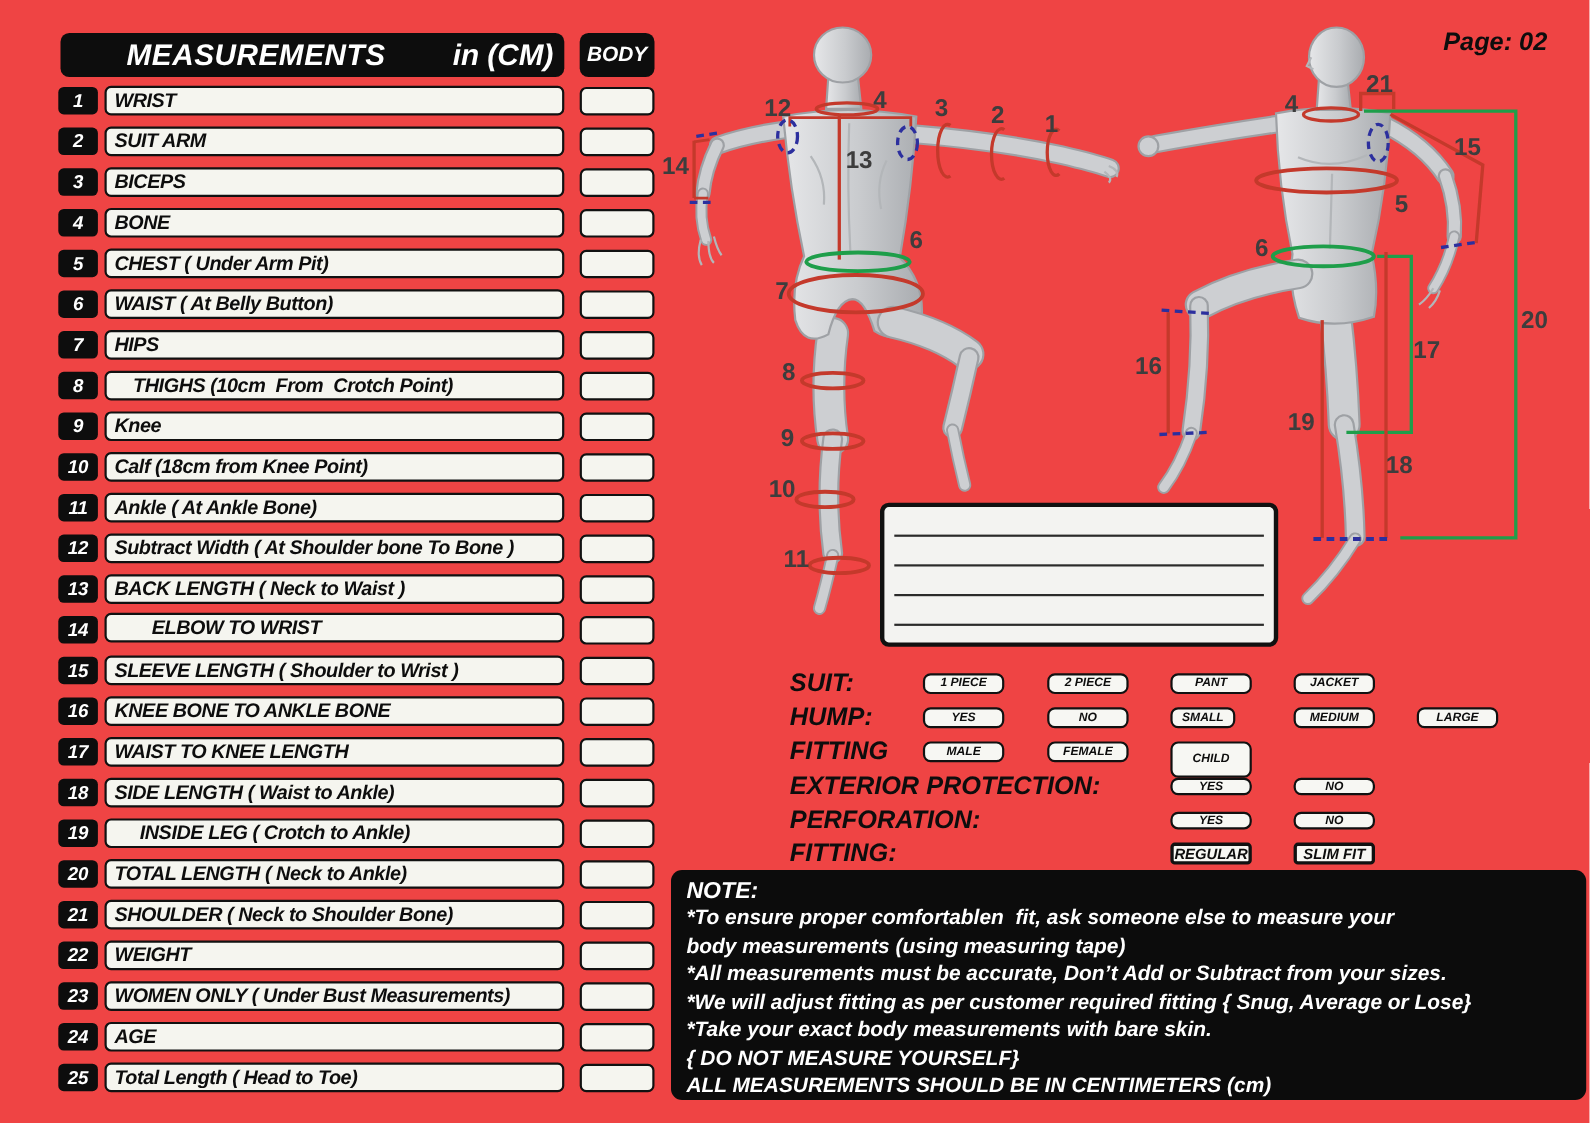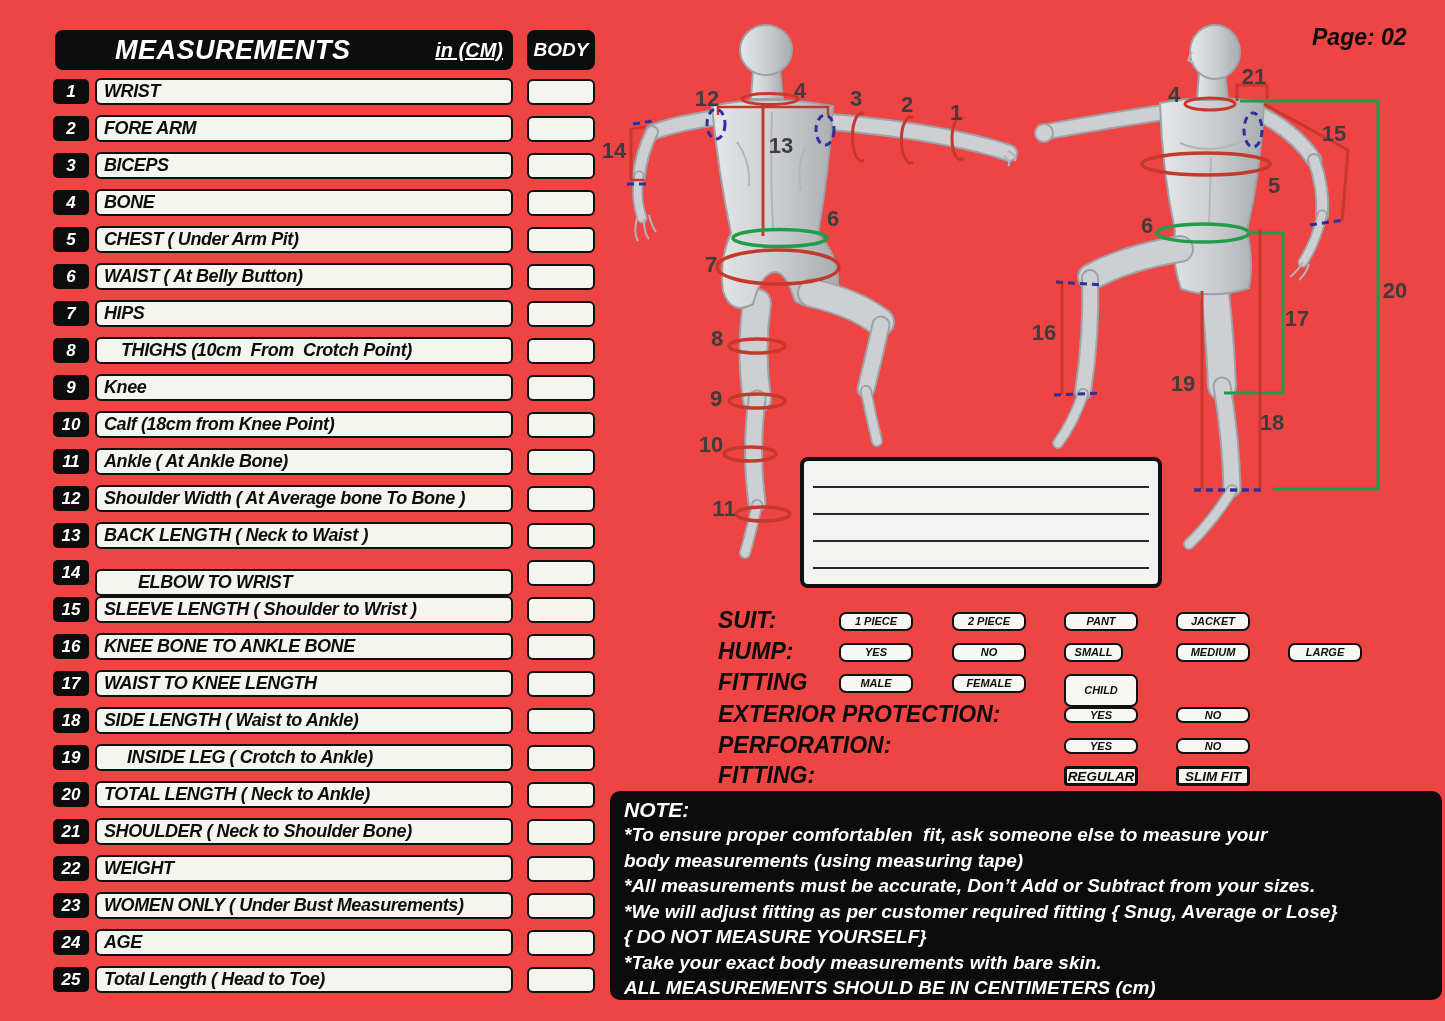--- a/index.html
+++ b/index.html
@@ -3,21 +3,21 @@
 <meta charset="utf-8">
 <style>
   html,body{margin:0;padding:0;background:#ffffff;}
   #app{position:relative;width:1445px;height:1021px;background:#ef4444;overflow:hidden;
        font-family:"Liberation Sans",sans-serif;}
   .abs{position:absolute;}
   
   .hdr-bar{left:55px;top:30px;width:458px;height:40px;background:#0d0d0d;border-radius:8px;
            display:flex;align-items:center;color:#fff;font-style:italic;font-weight:bold;}
   .hdr-title{font-size:27px;margin-left:60px;letter-spacing:.5px;}
-  .hdr-unit{font-size:20px;margin-left:auto;margin-right:10px;text-decoration:underline;}
+  .hdr-unit{font-size:27px;margin-left:auto;margin-right:10px;}
   .body-hdr{left:527px;top:30px;width:68px;height:40px;background:#0d0d0d;border-radius:8px;
             color:#fff;font-style:italic;font-weight:bold;font-size:19px;
             display:flex;align-items:center;justify-content:center;}
   .m-badge{left:53px;width:36px;height:25px;background:#0d0d0d;border-radius:5px;color:#fff;
            font-style:italic;font-weight:bold;font-size:17px;display:flex;align-items:center;
            justify-content:center;}
   .m-label{left:95px;width:418px;height:27px;background:#f5f5ef;border:2px solid #111;
            border-radius:6px;box-sizing:border-box;display:flex;align-items:center;
            font-style:italic;font-weight:bold;font-size:18px;letter-spacing:-0.4px;
            padding-left:7px;white-space:pre;color:#0d0d0d;}
@@ -62,21 +62,21 @@
     <span class="hdr-title">MEASUREMENTS</span>
     <span class="hdr-unit">in (CM)</span>
   </div>
   <div class="abs body-hdr">BODY</div>
 
   <div id="rows-region">
       <div class="abs m-badge" style="top: 79px;">1</div>
       <div class="abs m-label" style="top: 78px;">WRIST</div>
       <div class="abs m-body" style="top: 79px;"></div>
       <div class="abs m-badge" style="top: 116px;">2</div>
-      <div class="abs m-label" style="top: 115px;">FORE ARM</div>
+      <div class="abs m-label" style="top: 115px;">SUIT ARM</div>
       <div class="abs m-body" style="top: 116px;"></div>
       <div class="abs m-badge" style="top: 153px;">3</div>
       <div class="abs m-label" style="top: 152px;">BICEPS</div>
       <div class="abs m-body" style="top: 153px;"></div>
       <div class="abs m-badge" style="top: 190px;">4</div>
       <div class="abs m-label" style="top: 189px;">BONE</div>
       <div class="abs m-body" style="top: 190px;"></div>
       <div class="abs m-badge" style="top: 227px;">5</div>
       <div class="abs m-label" style="top: 226px;">CHEST ( Under Arm Pit)</div>
       <div class="abs m-body" style="top: 227px;"></div>
@@ -92,27 +92,27 @@
       <div class="abs m-badge" style="top: 375px;">9</div>
       <div class="abs m-label" style="top: 374px;">Knee</div>
       <div class="abs m-body" style="top: 375px;"></div>
       <div class="abs m-badge" style="top: 412px;">10</div>
       <div class="abs m-label" style="top: 411px;">Calf (18cm from Knee Point)</div>
       <div class="abs m-body" style="top: 412px;"></div>
       <div class="abs m-badge" style="top: 449px;">11</div>
       <div class="abs m-label" style="top: 448px;">Ankle ( At Ankle Bone)</div>
       <div class="abs m-body" style="top: 449px;"></div>
       <div class="abs m-badge" style="top: 486px;">12</div>
-      <div class="abs m-label" style="top: 485px;">Shoulder Width ( At Average bone To Bone )</div>
+      <div class="abs m-label" style="top: 485px;">Subtract Width ( At Shoulder bone To Bone )</div>
       <div class="abs m-body" style="top: 486px;"></div>
       <div class="abs m-badge" style="top: 523px;">13</div>
       <div class="abs m-label" style="top: 522px;">BACK LENGTH ( Neck to Waist )</div>
       <div class="abs m-body" style="top: 523px;"></div>
       <div class="abs m-badge" style="top: 560px;">14</div>
-      <div class="abs m-label" style="top: 569px; padding-left: 41px;">ELBOW TO WRIST</div>
+      <div class="abs m-label" style="top: 557px; padding-left: 41px;">ELBOW TO WRIST</div>
       <div class="abs m-body" style="top: 560px;"></div>
       <div class="abs m-badge" style="top: 597px;">15</div>
       <div class="abs m-label" style="top: 596px;">SLEEVE LENGTH ( Shoulder to Wrist )</div>
       <div class="abs m-body" style="top: 597px;"></div>
       <div class="abs m-badge" style="top: 634px;">16</div>
       <div class="abs m-label" style="top: 633px;">KNEE BONE TO ANKLE BONE</div>
       <div class="abs m-body" style="top: 634px;"></div>
       <div class="abs m-badge" style="top: 671px;">17</div>
       <div class="abs m-label" style="top: 670px;">WAIST TO KNEE LENGTH</div>
       <div class="abs m-body" style="top: 671px;"></div>
@@ -340,19 +340,19 @@
       <div class="abs opt-btn opt-big" style="left: 1176px; top: 766px; width: 74px; height: 20px;">SLIM FIT</div>
     </div>
 
   <div class="abs note-box">
     <div class="note-title">NOTE:</div>
     <div id="note-lines">
         <div class="note-line">*To ensure proper comfortablen  fit, ask someone else to measure your</div>
         <div class="note-line">body measurements (using measuring tape)</div>
         <div class="note-line">*All measurements must be accurate, Don’t Add or Subtract from your sizes.</div>
         <div class="note-line">*We will adjust fitting as per customer required fitting { Snug, Average or Lose}</div>
+        <div class="note-line">*Take your exact body measurements with bare skin.</div>
         <div class="note-line">{ DO NOT MEASURE YOURSELF}</div>
-        <div class="note-line">*Take your exact body measurements with bare skin.</div>
         <div class="note-line">ALL MEASUREMENTS SHOULD BE IN CENTIMETERS (cm)</div>
       </div>
   </div>
 
 </div>
 
 </body></html>

